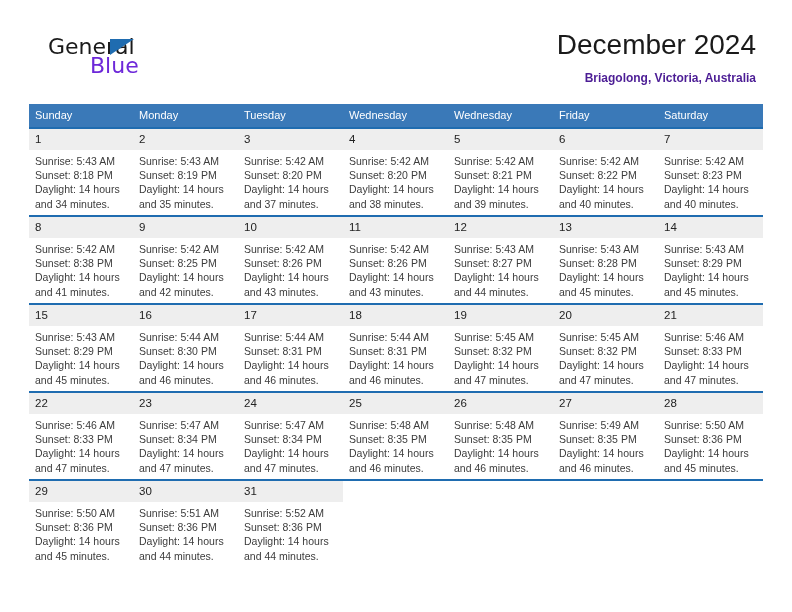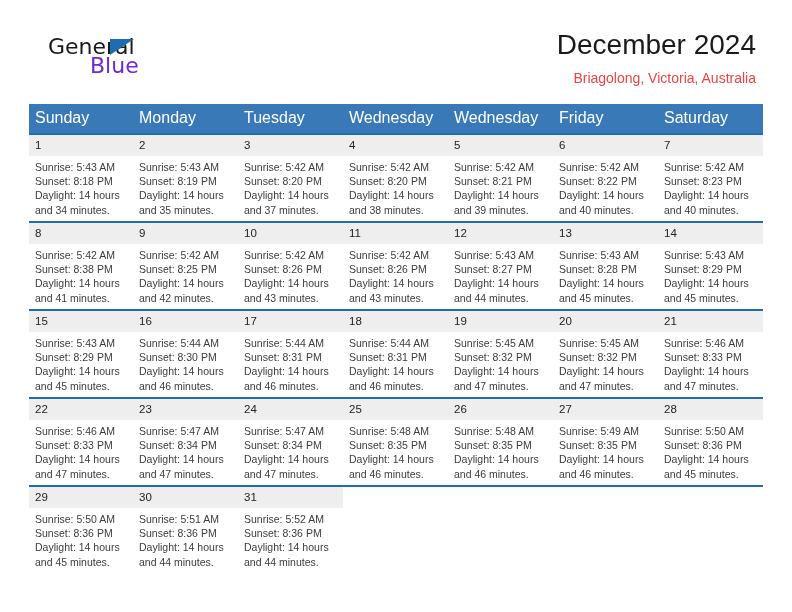--- a/index.html
+++ b/index.html
@@ -72,44 +72,44 @@
     text-align: right;
   }
   .cal-title {
     font-size: 28px;
     font-weight: 400;
     color: #1a1a1a;
     line-height: 34px;
     white-space: nowrap;
   }
   .cal-subtitle {
-    font-size: 14px;
-    font-weight: 400;
-    color: #ef4444;
+    font-size: 12px;
+    font-weight: 700;
+    color: #4c1d95;
     line-height: 20px;
     margin-top: 6px;
     white-space: nowrap;
   }
 
   
   .calendar {
     position: absolute;
     left: 29px;
     top: 104px;
     width: 734px;
   }
   table.cal {
     border-collapse: collapse;
     table-layout: fixed;
     width: 734px;
   }
   table.cal th {
     background: #3a79b8;
     color: #ffffff;
-    font-size: 16px;
+    font-size: 11px;
     font-weight: 400;
     text-align: left;
     padding: 5px 0 6px 6px;
     height: 11px;
     border: none;
   }
   table.cal td {
     vertical-align: top;
     padding: 0;
     border: none;

